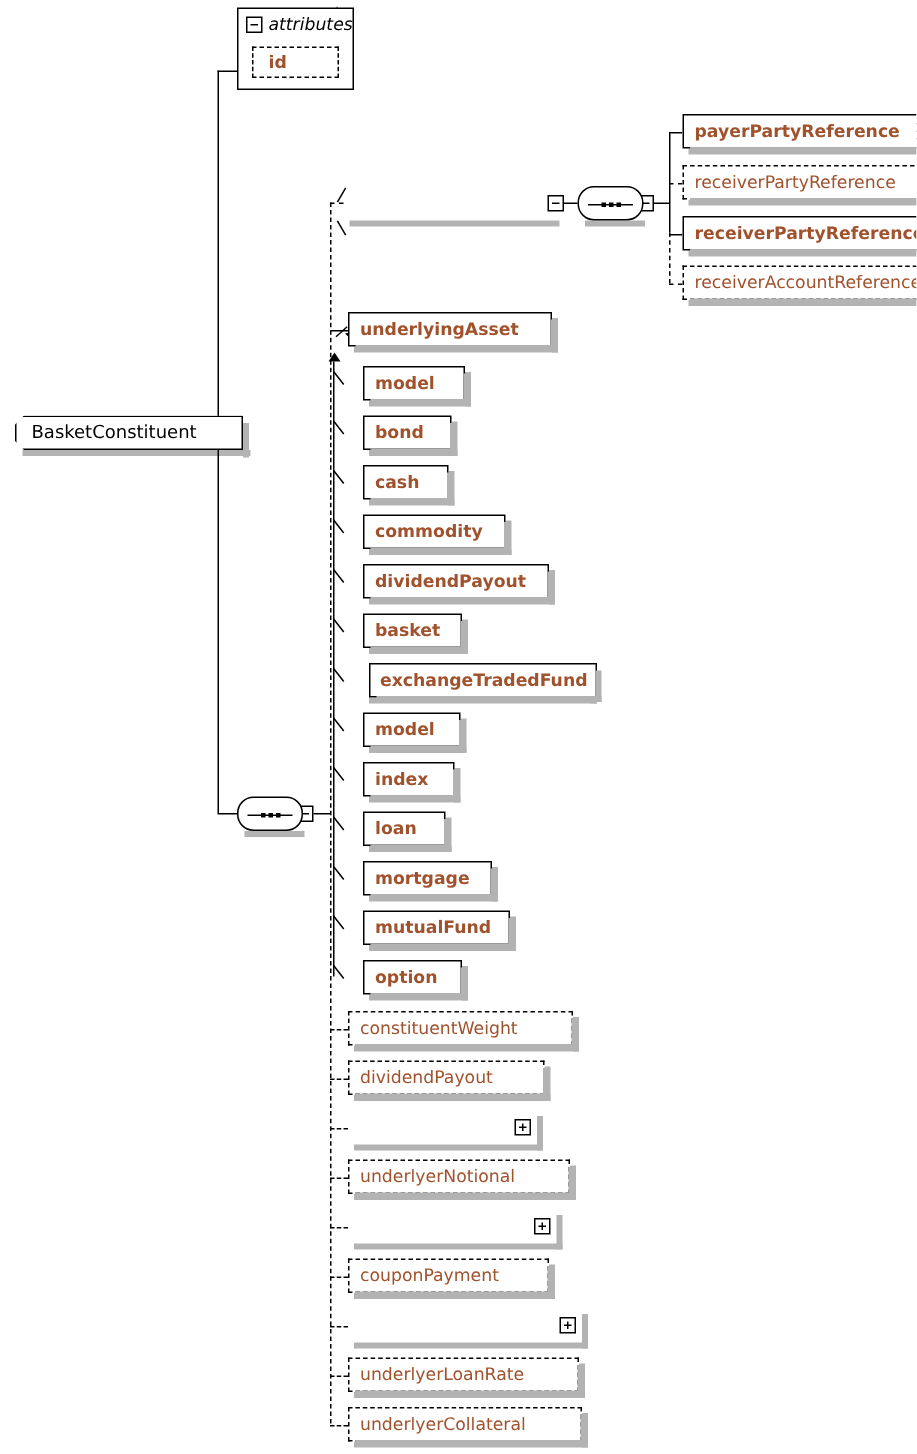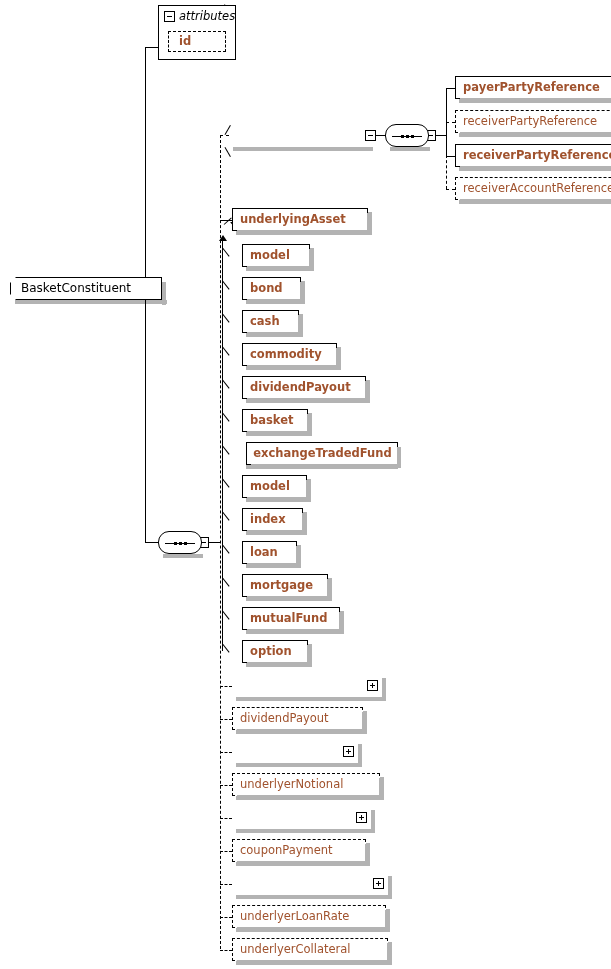--- a/index.html
+++ b/index.html
@@ -411,20 +411,23 @@
     <div class="node req" style="left: 242px; top: 640px; width: 66px; height: 23px; z-index: 2;">
       <span class="lbl">option</span>
     </div>
     <div class="exp" style="left: 293px; top: 646px;">
       <i class="hb"></i>
       <i class="vb"></i>
     </div>
     <div style="position: absolute; left: 222px; top: 643.5px; width: 1px; height: 11px; background: rgb(0, 0, 0); transform: rotate(-38deg); transform-origin: left top;"></div>
     <div style="position: absolute; left: 236px; top: 697px; width: 150px; height: 4px; background: rgb(179, 179, 179);"></div>
     <div style="position: absolute; left: 382px; top: 678px; width: 4px; height: 23px; background: rgb(179, 179, 179);"></div>
+    <div class="node opt" style="left: 232px; top: 674px; width: 150px; height: 23px; z-index: 2;">
+      <span class="lbl">constituentWeight</span>
+    </div>
     <div class="exp" style="left: 367px; top: 680px;">
       <i class="hb"></i>
       <i class="vb"></i>
     </div>
     <div class="dln h" style="left: 220px; top: 685.5px; width: 12px;"></div>
     <div style="position: absolute; left: 236px; top: 730px; width: 131px; height: 4px; background: rgb(179, 179, 179);"></div>
     <div style="position: absolute; left: 363px; top: 711px; width: 4px; height: 23px; background: rgb(179, 179, 179);"></div>
     <div class="node opt" style="left: 232px; top: 707px; width: 131px; height: 23px; z-index: 2;">
       <span class="lbl">dividendPayout</span>
     </div>

